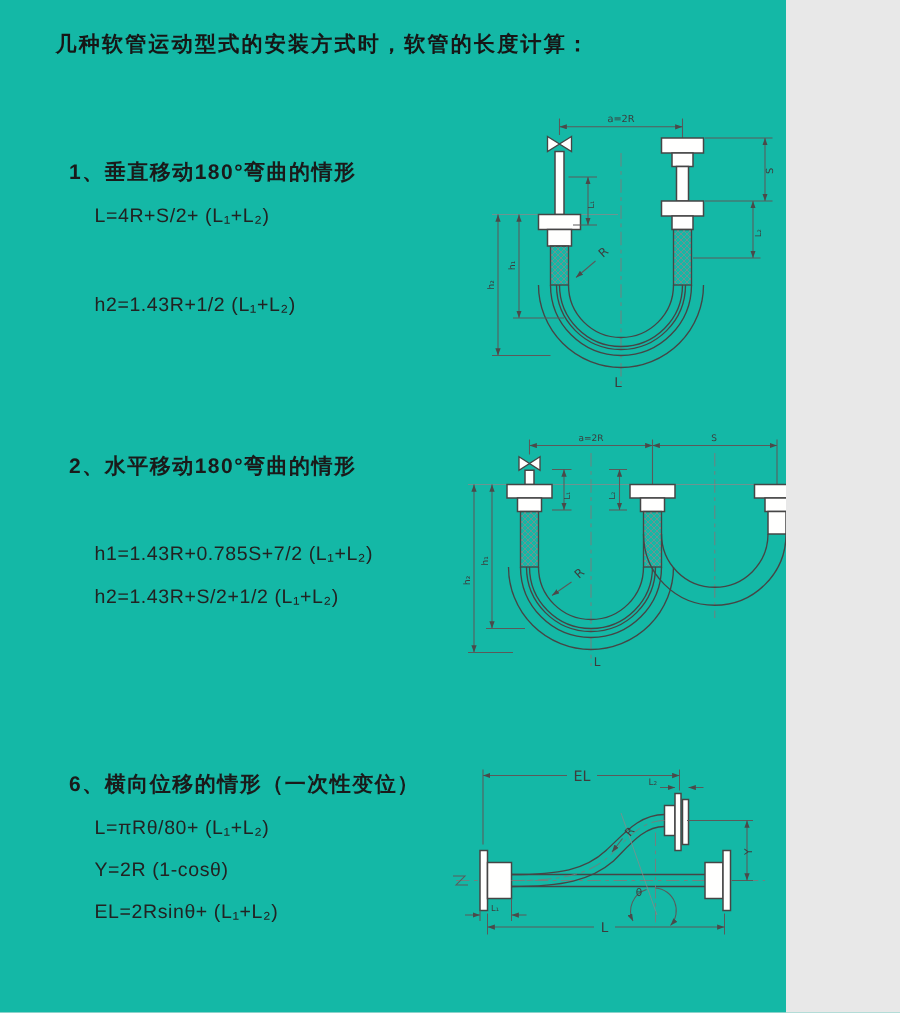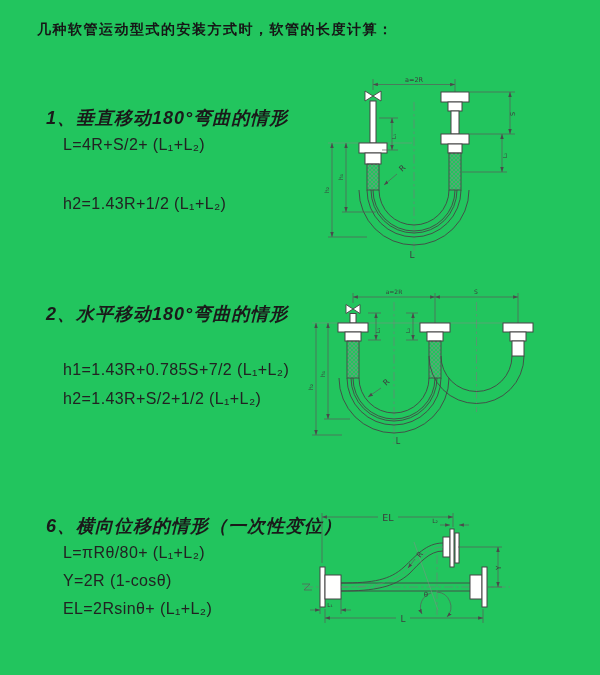--- a/index.html
+++ b/index.html
@@ -1,21 +1,21 @@
 <!DOCTYPE html>
 <html><head>
 <meta charset="utf-8">
 <style>
   html,body{margin:0;padding:0;background:#e8e8e8;}
-  #page{position:relative;width:600px;height:675px;background:#22c55e;overflow:hidden;
+  #page{position:relative;width:524px;height:675px;background:#14b8a6;overflow:hidden;
         font-family:"Liberation Sans","DejaVu Sans",sans-serif;color:#1c1c1c;text-align:center;}
   .abs{position:absolute;white-space:nowrap;}
   .title{font-size:14px;font-weight:bold;letter-spacing:1.5px;color:#161616;}
-  .heading{font-size:18px;font-weight:bold;letter-spacing:1px;color:#1a1a1a;font-style:italic;}
-  .formula{font-size:16px;font-weight:400;letter-spacing:.4px;color:#222;}
+  .heading{font-size:14px;font-weight:bold;letter-spacing:1px;color:#1a1a1a;}
+  .formula{font-size:13px;font-weight:400;letter-spacing:.4px;color:#222;}
   svg text{font-family:"DejaVu Sans","Liberation Sans",sans-serif;fill:#3c3c3c;}
   .dim{stroke:#5a5a5a;stroke-width:.7;fill:none;}
   .thin{stroke:#8a8a8a;stroke-width:.5;fill:none;}
   .part{stroke:#454545;stroke-width:1;fill:#fffffe;}
   .hose{stroke:#454545;stroke-width:.9;fill:none;}
   .cl{stroke:#7a7a7a;stroke-width:.6;fill:none;stroke-dasharray:9 3 2.5 3;}
 </style>
 </head>
 <body>
 

